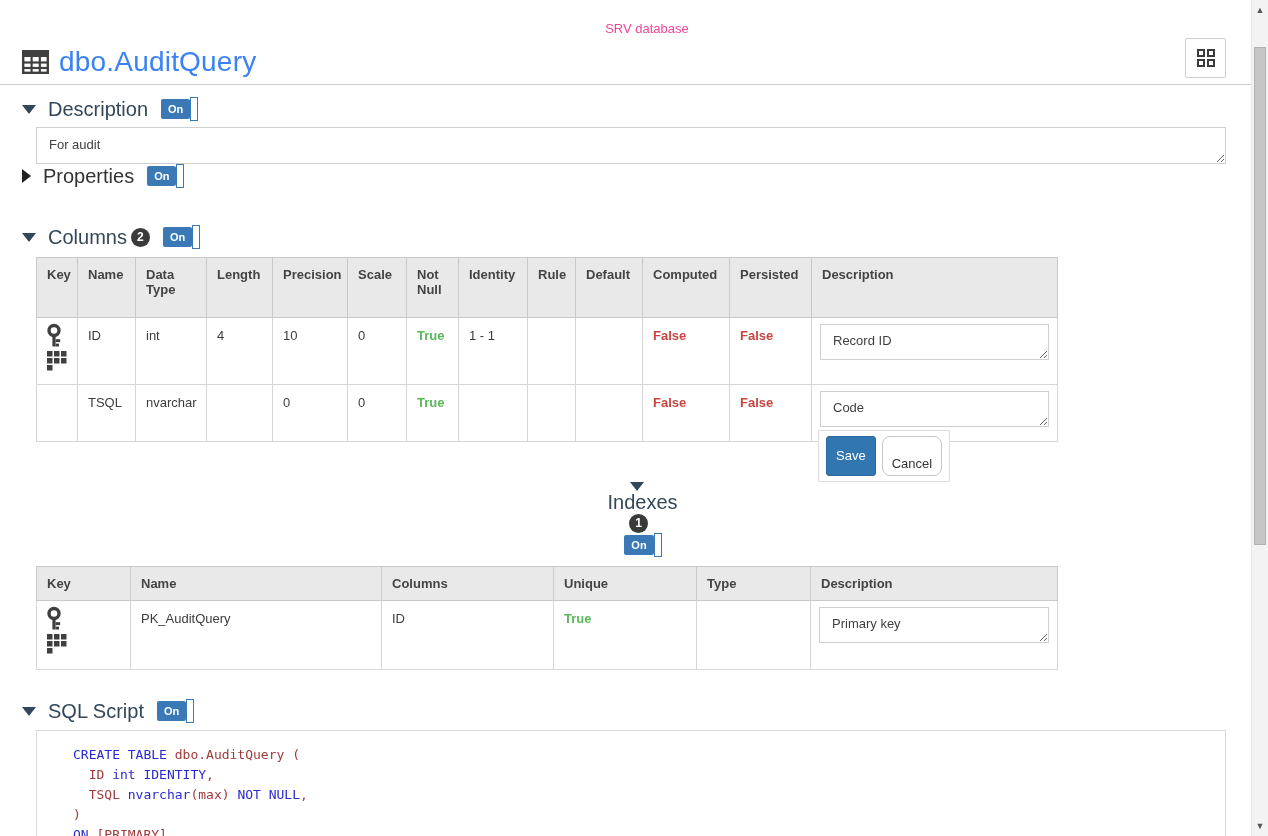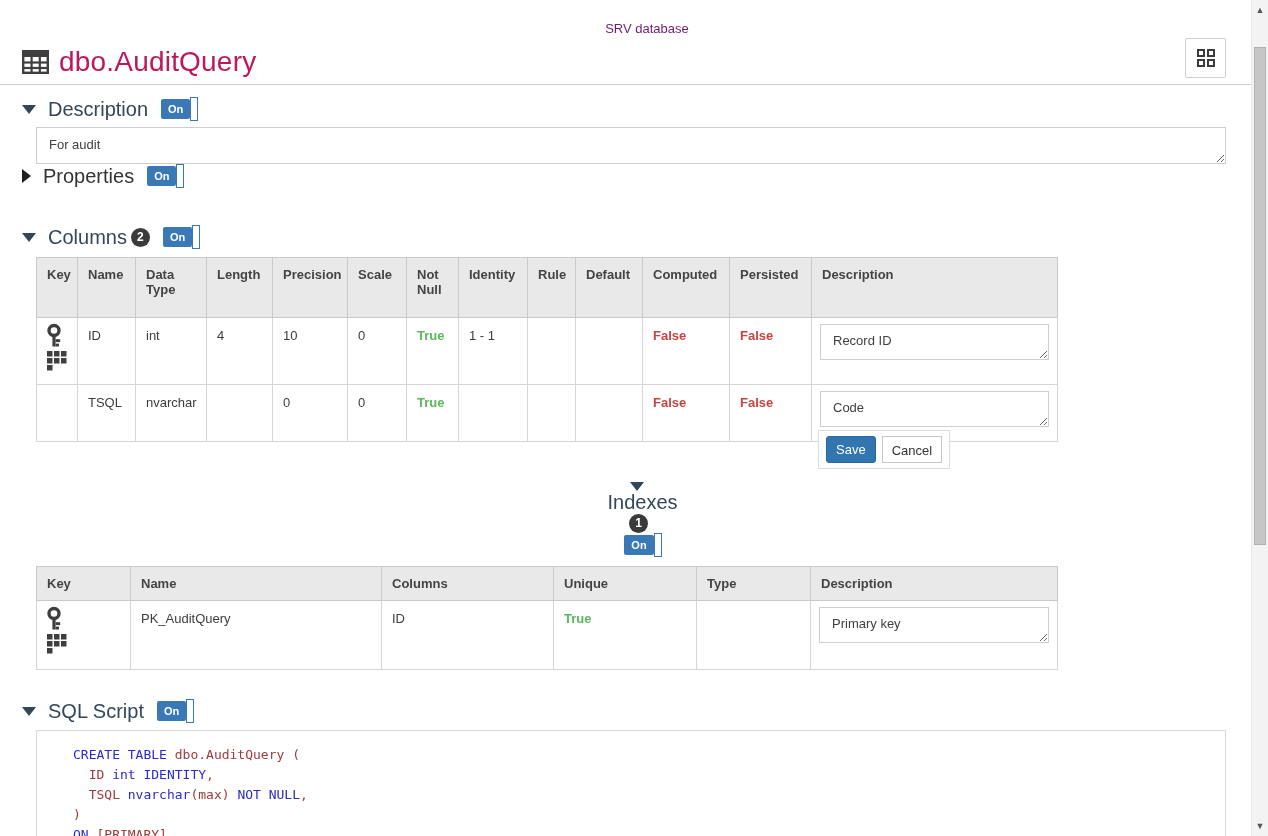--- a/index.html
+++ b/index.html
@@ -5,23 +5,23 @@
   * { box-sizing: border-box; }
   html,body { margin:0; padding:0; }
   body {
     width:1268px; height:836px; overflow:hidden; position:relative;
     background:#ffffff; font-family:"Liberation Sans", sans-serif; color:#3c3c3c;
   }
   .content { width:1251px; }
 
   
   .page-header { border-bottom:1px solid #cccccc; }
-  .top-label { padding-top:21px; text-align:center; font-size:13px; color:#701a75; height:40px;padding-left:43px; }
+  .top-label { padding-top:21px; text-align:center; font-size:13px; color:#ec4899; height:40px;padding-left:43px; }
   .title-row { display:flex; align-items:center; padding:0 22px; height:44px; }
-  .title-row h1 { margin:0 9px 0 10px; font-size:28px; font-weight:400; color:#be185d; letter-spacing:.2px; }
+  .title-row h1 { margin:0 9px 0 10px; font-size:28px; font-weight:400; color:#3b82f6; letter-spacing:.2px; }
   .grid-btn {
     position:absolute; top:38px; right:42px; width:41px; height:40px;
     background:#fff; border:1px solid #cfcfcf; border-radius:2px; cursor:pointer;
     display:flex; align-items:center; justify-content:center; padding:0;
   }
   .grid-ico { display:grid; grid-template-columns:8px 8px; grid-template-rows:8px 8px; gap:2px; }
   .grid-ico span { border:2px solid #3a3a3a; background:#fff; }
 
   
   .sec-head { display:flex; align-items:center; margin-left:22px; }
@@ -61,21 +61,21 @@
   .val-true { color:var(--true,#5cb85c); font-weight:bold; }
   .val-false { color:var(--false,#c64540); font-weight:bold; }
   .key-cell { padding:5px 0 0 8px; }
 
   
   .edit-pop { position:absolute; left:6px; top:45px; background:#fff; border:1px solid #dcdcdc;
     padding:5px 7px; display:flex; gap:6px; z-index:5; }
   .btn-save { background:var(--save,#3276b1); border:1px solid #2a679e; color:#fff; font-size:13px;
     padding:3px 9px 4px; border-radius:3px; cursor:pointer; font-family:"Liberation Sans",sans-serif; }
   .btn-cancel { background:#fff; border:1px solid #c7c7c7; color:#333; font-size:13px;
-    padding:6px 9px 4px; border-radius:0; cursor:pointer; font-family:"Liberation Sans",sans-serif; }
+    padding:19px 9px 4px; border-radius:8px; cursor:pointer; font-family:"Liberation Sans",sans-serif; }
 
   
   .code-block { margin-left:36px; margin-top:7px; width:1190px; height:170px;
     border:1px solid #d9d9d9; background:#fff; padding:14px 0 0 36px; overflow:hidden; }
   .code-line { white-space:pre; font-family:"DejaVu Sans Mono", monospace; font-size:13px; line-height:20px; }
   .tok-kw { color:var(--kw,#2929cc); }
   .tok-id { color:var(--ident,#a03b3b);text-align:center; }
   .tok-num { color:var(--num,#3c9440); }
   .tok-op { color:var(--op,#777777); }
   .tok-plain { color:#333; }

